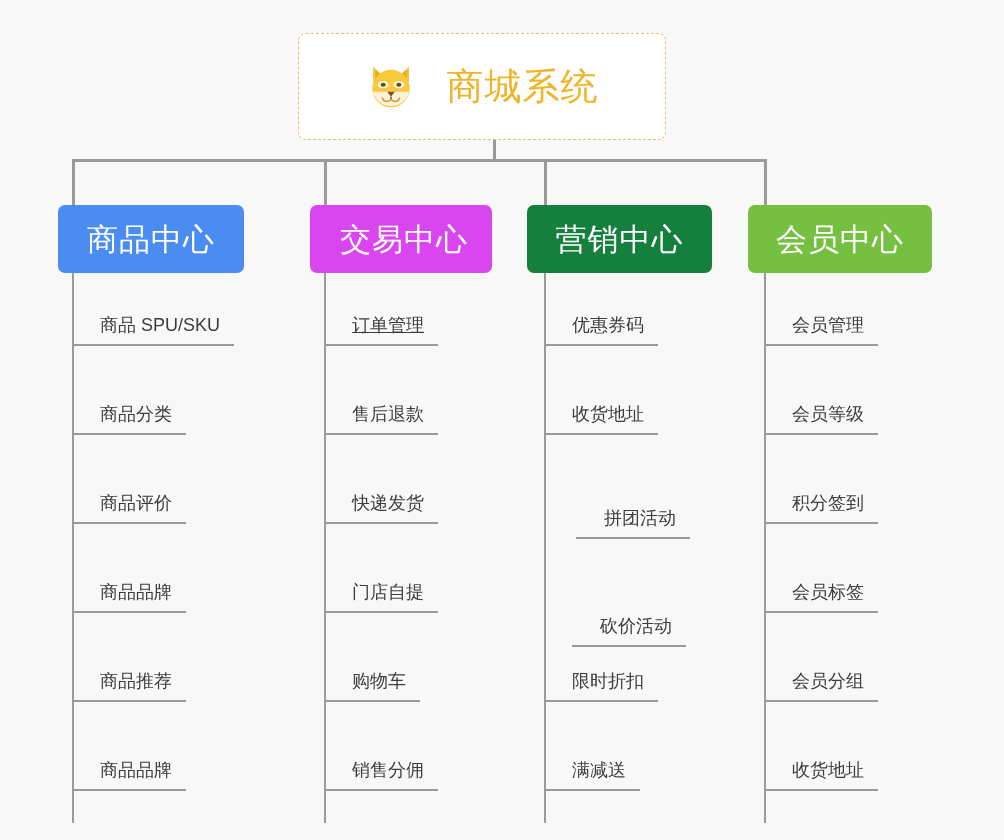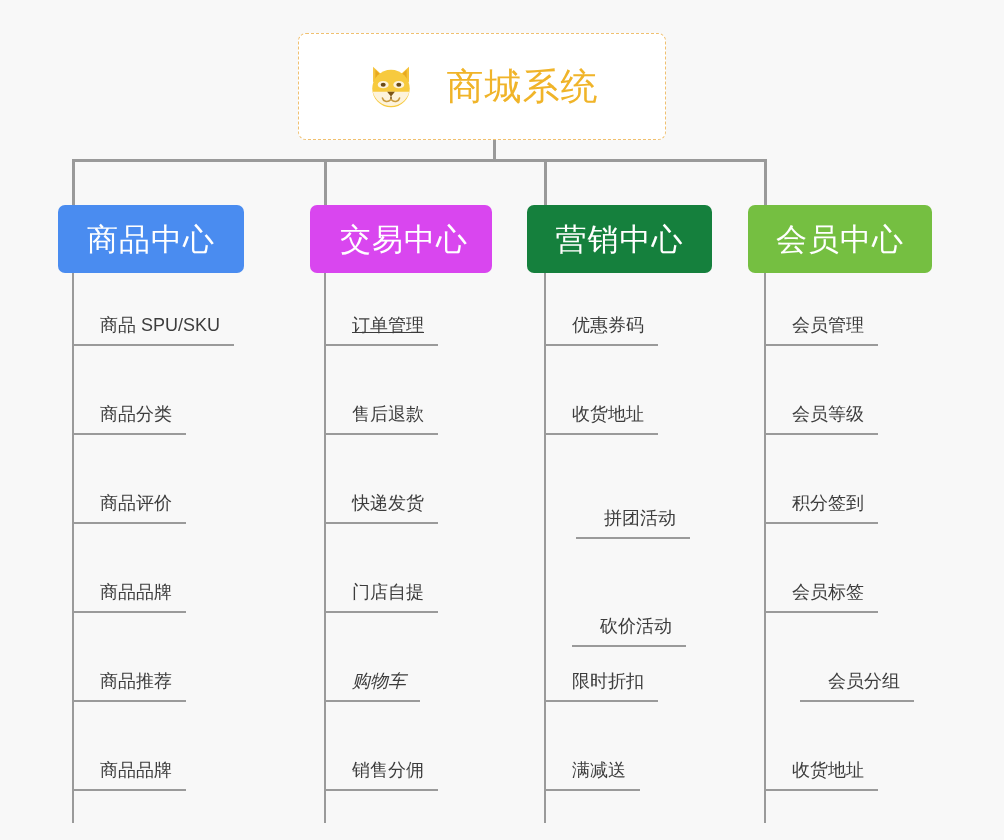--- a/index.html
+++ b/index.html
@@ -174,21 +174,21 @@
     </div>
     <div class="leaf" style="left:324px; top:391px;">
       <span class="leaf-label" style="border-bottom-color: rgb(154, 154, 154);">售后退款</span>
     </div>
     <div class="leaf" style="left:324px; top:480px;">
       <span class="leaf-label" style="border-bottom-color: rgb(154, 154, 154);">快递发货</span>
     </div>
     <div class="leaf" style="left:324px; top:569px;">
       <span class="leaf-label" style="border-bottom-color: rgb(154, 154, 154);">门店自提</span>
     </div>
-    <div class="leaf" style="left:324px; top:658px;font-style:italic;">
+    <div class="leaf" style="left:324px; top:658px;">
       <span class="leaf-label" style="border-bottom-color: rgb(154, 154, 154);">购物车</span>
     </div>
     <div class="leaf" style="left:324px; top:747px;">
       <span class="leaf-label" style="border-bottom-color: rgb(154, 154, 154);">销售分佣</span>
     </div>
   </div>
 
   <div class="column">
     <div class="conn conn-v" style="left: 544px; top: 159px; height: 48px; background: rgb(154, 154, 154);"></div>
     <div class="cat-box" style="left: 527px; width: 185px; background: #15803d;">
@@ -229,20 +229,20 @@
     <div class="leaf" style="left:764px; top:391px;">
       <span class="leaf-label" style="border-bottom-color: rgb(154, 154, 154);">会员等级</span>
     </div>
     <div class="leaf" style="left:764px; top:480px;">
       <span class="leaf-label" style="border-bottom-color: rgb(154, 154, 154);">积分签到</span>
     </div>
     <div class="leaf" style="left:764px; top:569px;">
       <span class="leaf-label" style="border-bottom-color: rgb(154, 154, 154);">会员标签</span>
     </div>
     <div class="leaf" style="left:764px; top:658px;">
-      <span class="leaf-label" style="border-bottom-color: rgb(154, 154, 154); margin-left: 36px;">会员分组</span>
+      <span class="leaf-label" style="border-bottom-color: rgb(154, 154, 154);">会员分组</span>
     </div>
     <div class="leaf" style="left:764px; top:747px;">
       <span class="leaf-label" style="border-bottom-color: rgb(154, 154, 154);">收货地址</span>
     </div>
   </div>
 
 </div>
 
 </body></html>

